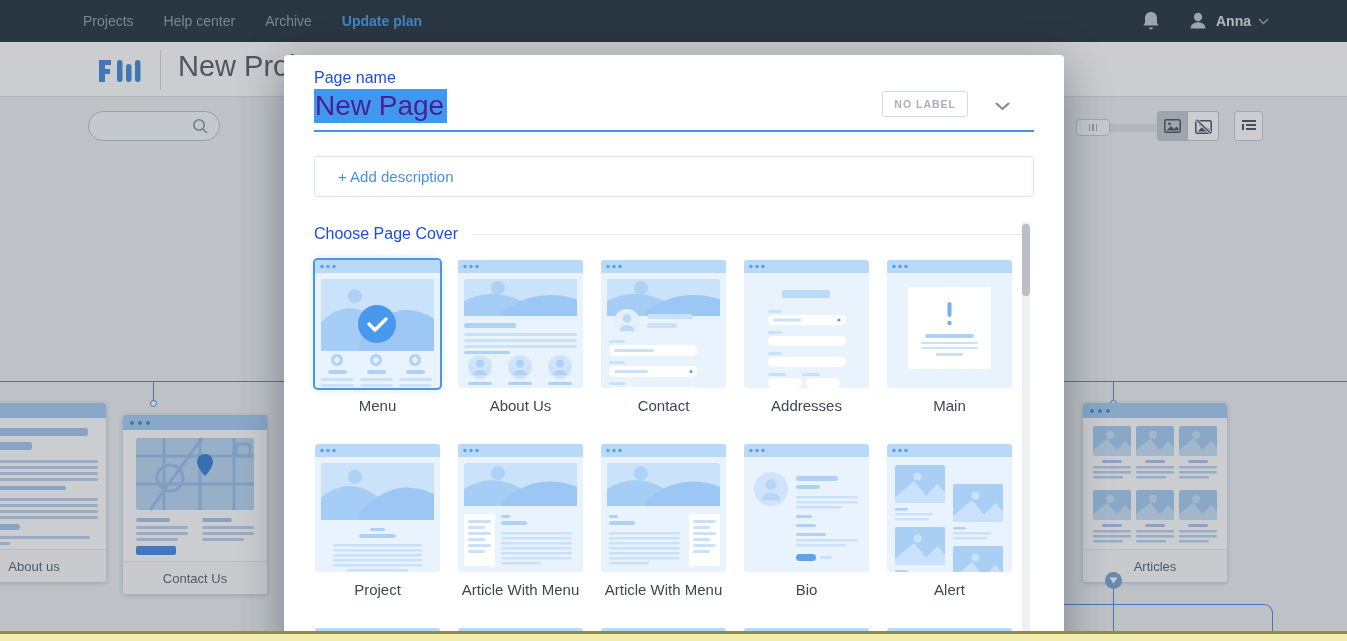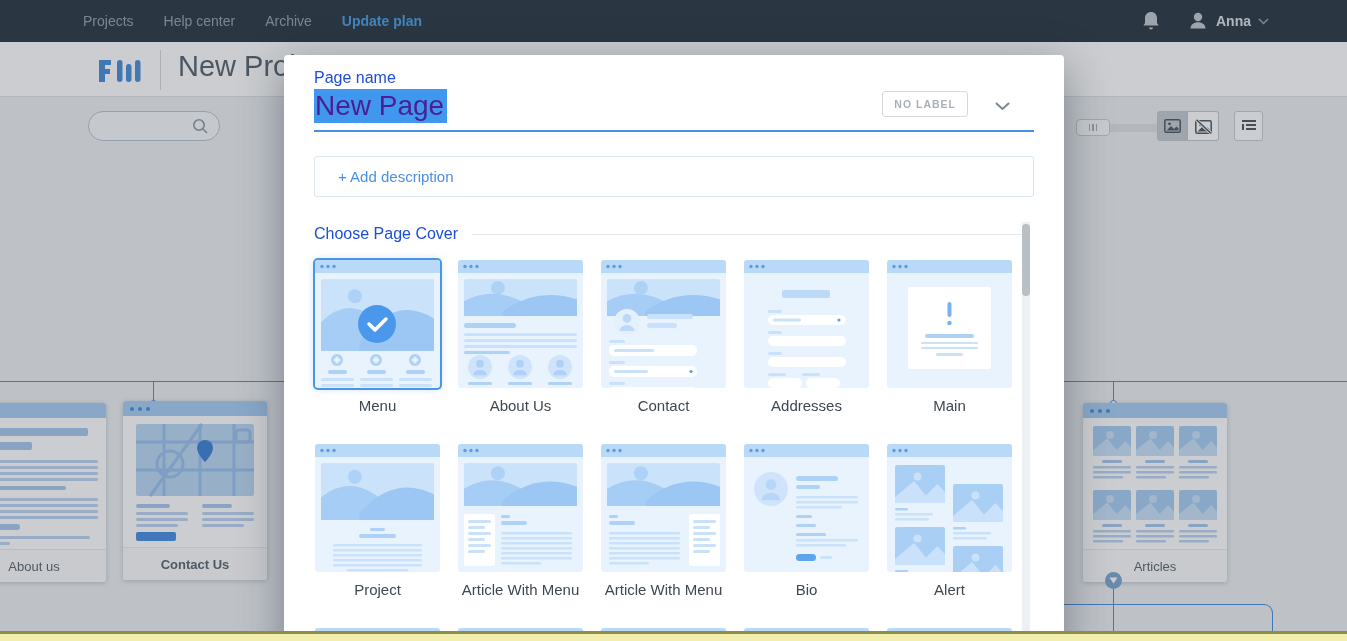--- a/index.html
+++ b/index.html
@@ -210,21 +210,21 @@
             <rect x="8" y="86" width="128" height="3" fill="#bcd5f1" rx="1.5"></rect>
             <rect x="8" y="92" width="128" height="3" fill="#bcd5f1" rx="1.5"></rect>
             <rect x="8" y="98" width="128" height="3" fill="#bcd5f1" rx="1.5"></rect>
             <rect x="8" y="106" width="50" height="6" fill="#a9c9ee" rx="3"></rect>
             <rect x="8" y="118" width="120" height="3" fill="#bcd5f1" rx="1.5"></rect>
             <rect x="8" y="124" width="40" height="3" fill="#bcd5f1" rx="1.5"></rect>
           </svg></div>
       <div class="node-label">About us</div>
     </div>
 
-    <div class="node-card" style="left:123px;top:304px;font-weight:bold;">
+    <div class="node-card" style="left:123px;top:318px;">
       <div class="node-chrome">
           <i></i>
           <i></i>
           <i></i>
         </div>
       <div><svg width="144" height="127" viewBox="0 0 144 127" id="wf-contact">
             <g transform="translate(13,8)">
               <rect width="118" height="72" rx="2" fill="#bcd9f4"></rect>
    <g stroke="#9cc2ee" stroke-width="3" fill="none">
      <path d="M0 18 H118"></path>

